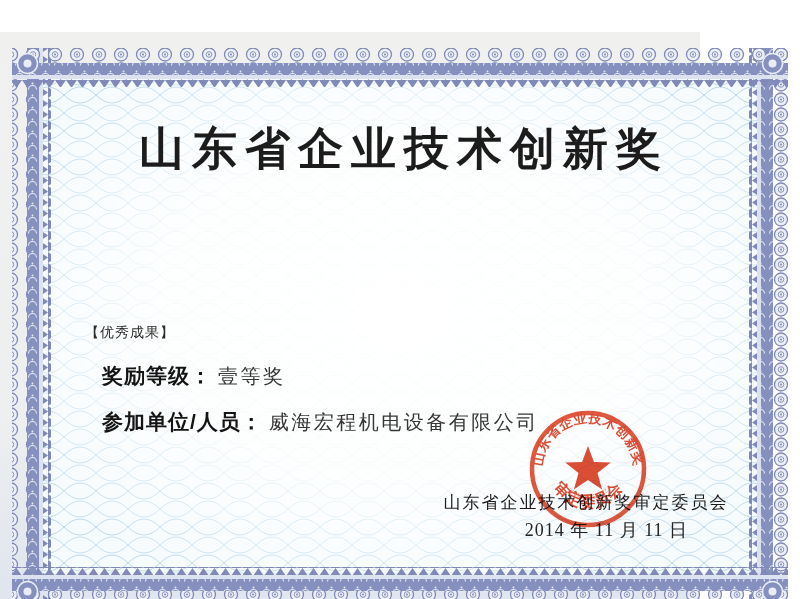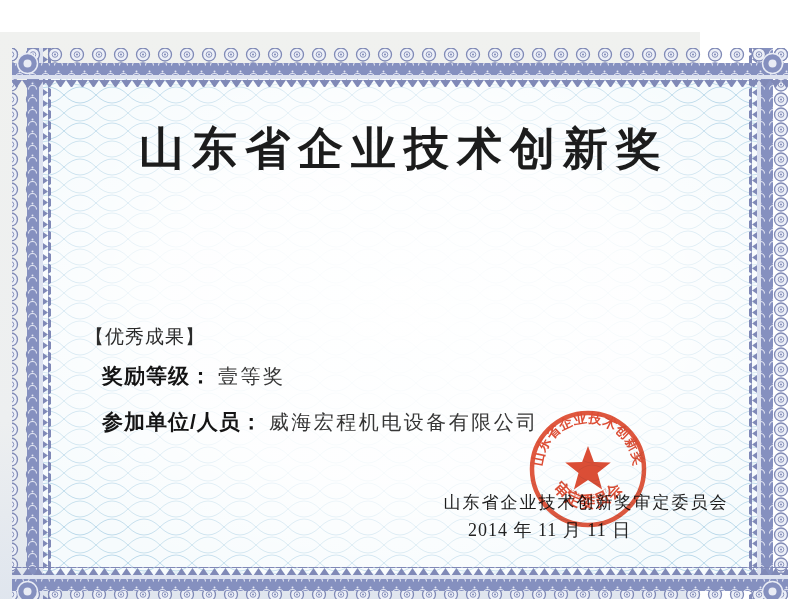--- a/index.html
+++ b/index.html
@@ -29,39 +29,39 @@
     font-weight:700;font-size:21px;color:#141414;letter-spacing:1px;
   }
   .field .value{
     font-family:"Liberation Serif","DejaVu Serif",serif;
     font-size:20px;color:#363636;letter-spacing:2.5px;margin-left:6px;
   }
   .f-name{top:255px;}
   .f-tag{
     position:absolute;left:85px;top:292px;
     font-family:"Liberation Serif","DejaVu Serif",serif;
-    font-size:19px;color:#2b2b2b;letter-spacing:1px;
+    font-size:14px;color:#2b2b2b;letter-spacing:1px;
   }
   .f-grade{top:330px;}
   .f-unit{top:376px;}
   .no-line{position:absolute;left:107px;top:476px;white-space:nowrap;}
   .no-line .no-prefix{
     font-weight:700;font-size:16px;color:#222;letter-spacing:.5px;
   }
   .no-line .no-value{
     font-family:"Liberation Serif","DejaVu Serif",serif;
     font-size:16.5px;color:#333;letter-spacing:1.5px;
   }
   .committee{
     position:absolute;left:420px;top:459px;width:332px;text-align:center;
     font-family:"Liberation Serif","DejaVu Serif",serif;
     font-size:17px;color:#1d1d1d;letter-spacing:2px;white-space:nowrap;
   }
   .date-line{
-    position:absolute;left:468px;top:486px;width:220px;text-align:left;
+    position:absolute;left:468px;top:486px;width:220px;text-align:right;
     font-family:"Liberation Serif","DejaVu Serif",serif;
     font-size:18px;color:#222;letter-spacing:1px;white-space:nowrap;
   }
   .seal-svg{
     position:absolute;left:507px;top:356px;
     mix-blend-mode:multiply;opacity:.92;
   }
   .seal-text{
     font-family:"Liberation Serif","DejaVu Serif",serif;
     fill:#dc3f24;

